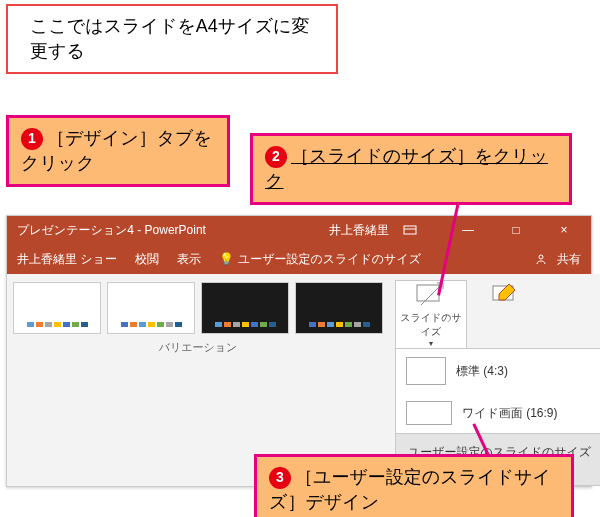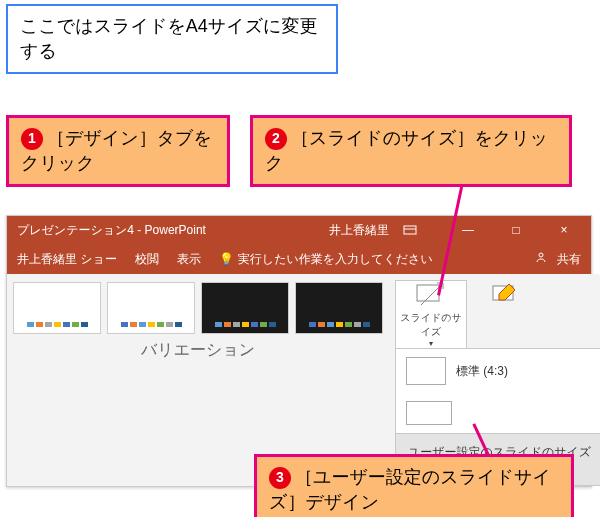--- a/index.html
+++ b/index.html
@@ -1,42 +1,42 @@
 <!DOCTYPE html>
 <html><head>
   <meta charset="utf-8">
   <style>
     * { margin: 0; padding: 0; box-sizing: border-box; font-family: "Yu Gothic", "Meiryo", sans-serif; }
     body { width: 600px; height: 517px; background: #fff; position: relative; }
 
-    .callout-blue { border: 2px solid #3b82f6; padding: 8px 12px; font-size: 18px; line-height: 1.4; position: absolute; background: #fff; }
+    .callout-blue { border: 2px solid #ef4444; padding: 8px 22px; font-size: 18px; line-height: 1.4; position: absolute; background: #fff; }
     .callout-pink { border: 3px solid #e4007f; padding: 8px 12px; font-size: 18px; line-height: 1.4; position: absolute; background: #fdba74; z-index: 10; }
 
     .circle-num { display: inline-flex; width: 22px; height: 22px; border-radius: 50%; background: #e60012; color: #fff; font-weight: bold; align-items: center; justify-content: center; font-size: 14px; margin-right: 4px; vertical-align: middle; }
 
     .pp-window { position: absolute; left: 6px; top: 215px; width: 586px; border: 1px solid #ccc; box-shadow: 0 1px 3px rgba(0,0,0,.2); background: #f0abfc; }
     .pp-titlebar { background: #b7472a; color: #fff; height: 28px; display: flex; align-items: center; padding: 0 10px; font-size: 12px; }
     .pp-title-left { flex: 1; }
     .pp-title-right { display: flex; align-items: center; gap: 14px; }
     .win-btn { width: 34px; text-align: center; cursor: pointer; }
 
     .pp-ribbon { background: #b7472a; color: #fff; height: 30px; display: flex; align-items: center; padding: 0 10px; font-size: 12px; gap: 18px; }
     .rb-tab { cursor: pointer; }
     .rb-tell { display: flex; align-items: center; gap: 4px; }
-    .rb-share { margin-left: auto; display: flex; align-items: flex-start; gap: 10px; }
+    .rb-share { margin-left: auto; display: flex; align-items: center; gap: 10px; }
 
     .pp-body { background: #f3f3f3; display: flex; }
     .variations { flex: 1; padding: 8px 6px 4px; }
     .var-row { display: flex; gap: 6px; }
     .thumb { width: 88px; height: 52px; border: 1px solid #ccc; background: #fff; position: relative; cursor: pointer; }
     .thumb.dark { background: #1a1a1a; }
     .chips { position: absolute; bottom: 6px; left: 4px; right: 4px; display: flex; gap: 2px; justify-content: center; }
     .chip { width: 7px; height: 5px; }
     .c1{background:#5b9bd5}.c2{background:#ed7d31}.c3{background:#a5a5a5}.c4{background:#ffc000}.c5{background:#4472c4}.c6{background:#70ad47}.c7{background:#255e91}
-    .var-label { text-align: center; font-size: 16px; color: #666; padding: 6px 0 4px; }
+    .var-label { text-align: center; font-size: 11px; color: #666; padding: 6px 0 4px; }
 
     .right-panel { width: 220px; background: #f3f3f3; padding: 6px 6px 0; }
     .ribbon-btns { display: flex; gap: 2px; margin-bottom: 0; }
     .rbtn { width: 72px; text-align: center; font-size: 10px; color: #444; padding: 0 2px; cursor: pointer; position: relative; }
     .rbtn.active { background: #fff; border: 1px solid #c8c8c8; border-bottom: none; }
     .rbtn-icon { width: 32px; height: 28px; margin: 0 auto 2px; position: relative; }
 
     .dropdown { background: #fff; border: 1px solid #c8c8c8; width: 214px; font-size: 12px; color: #333; }
     .dd-item { display: flex; align-items: center; gap: 10px; padding: 8px 10px; cursor: pointer; }
     .dd-thumb { width: 40px; height: 28px; border: 1px solid #aaa; background: #fff; }
@@ -53,21 +53,21 @@
 <body>
 
 <div class="callout-blue" style="left:6px; top:4px; width:332px;">
   <span>ここではスライドをA4サイズに変更する</span>
 </div>
 
 <div class="callout-pink" style="left:6px; top:115px; width:224px;">
   <span class="circle-num">1</span><span>［デザイン］タブをクリック</span>
 </div>
 
-<div class="callout-pink" style="left:250px; top:115px; width:322px;">
+<div class="callout-pink" style="left:250px; top:133px; width:322px;text-decoration:underline;">
   <span class="circle-num">2</span><span>［スライドのサイズ］をクリック</span>
 </div>
 
 <div class="leader l2"></div>
 <div class="leader l3"></div>
 
 <div class="pp-window">
   <div class="pp-titlebar">
     <div class="pp-title-left">プレゼンテーション4 - PowerPoint</div>
     <div class="pp-title-right">
@@ -83,21 +83,21 @@
       <span class="win-btn">×</span>
     </div>
   </div>
 
   <div class="pp-ribbon">
     <span class="rb-tab">井上香緒里 ショー</span>
     <span class="rb-tab">校閲</span>
     <span class="rb-tab">表示</span>
     <span class="rb-tell">
       <span>💡</span>
-      <span>実行したい作業を入力してください</span>
+      <span>ユーザー設定のスライドのサイズ</span>
     </span>
     <span class="rb-share">
       <span>
           <svg width="12" height="12" viewBox="0 0 12 12">
             <circle cx="6" cy="4" r="2" fill="none" stroke="#fff"></circle>
             <path d="M2 11c0-2 2-3 4-3s4 1 4 3" fill="none" stroke="#fff"></path>
           </svg>
         </span>
       <span>共有</span>
     </span>
@@ -177,20 +177,21 @@
         </div>
       </div>
 
       <div class="dropdown">
         <div class="dd-item">
           <div class="dd-thumb"></div>
           <span>標準 (4:3)</span>
         </div>
         <div class="dd-item">
           <div class="dd-thumb wide"></div>
+          <span>ワイド画面 (16:9)</span>
         </div>
         <div class="dd-custom">
           <span>ユーザー設定のスライドのサイズ(C)...</span>
         </div>
       </div>
     </div>
   </div>
 </div>
 
 <div class="callout-pink" style="left:254px; top:454px; width:320px;">

